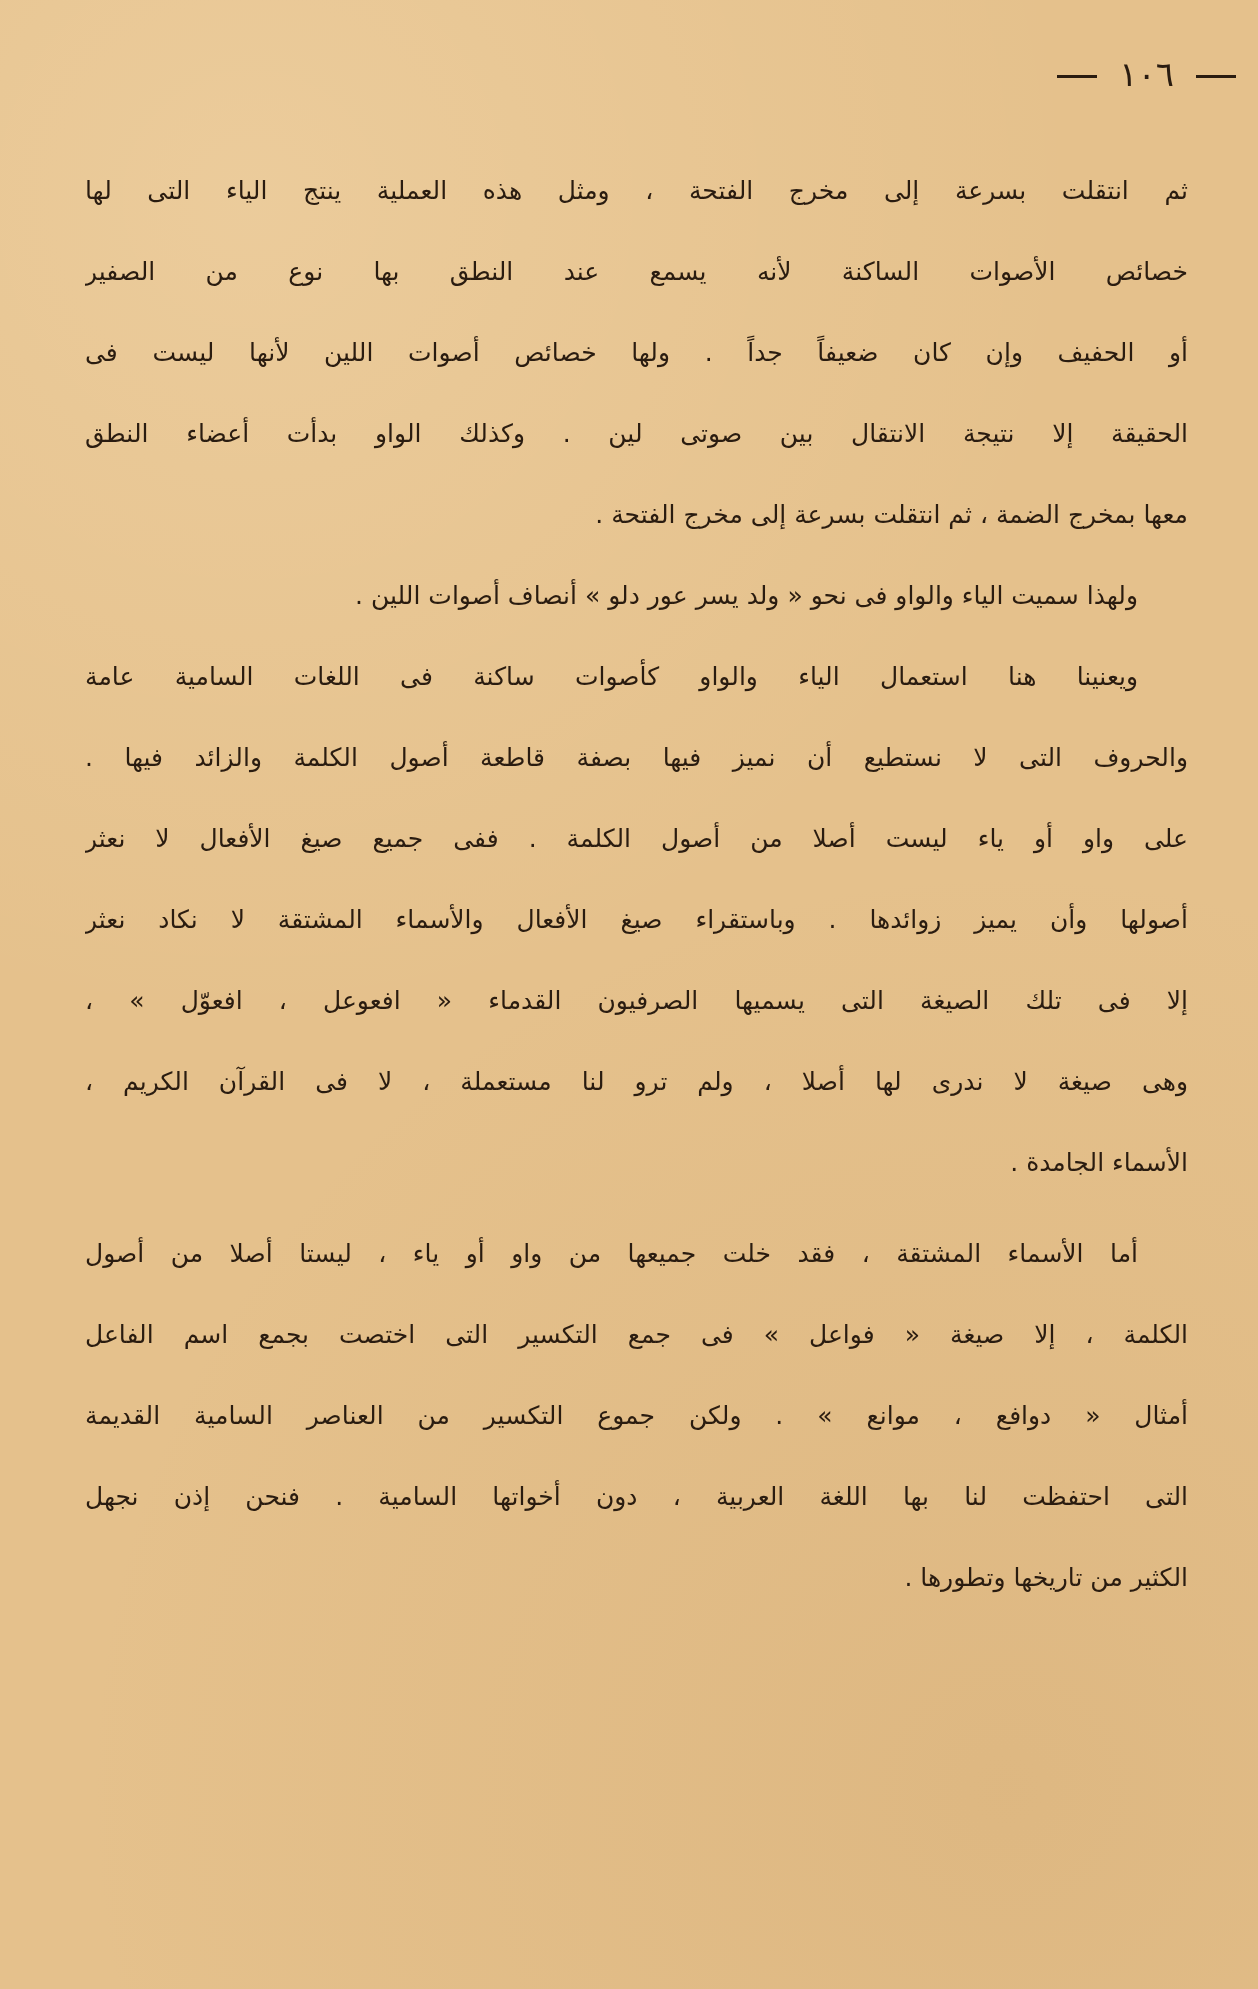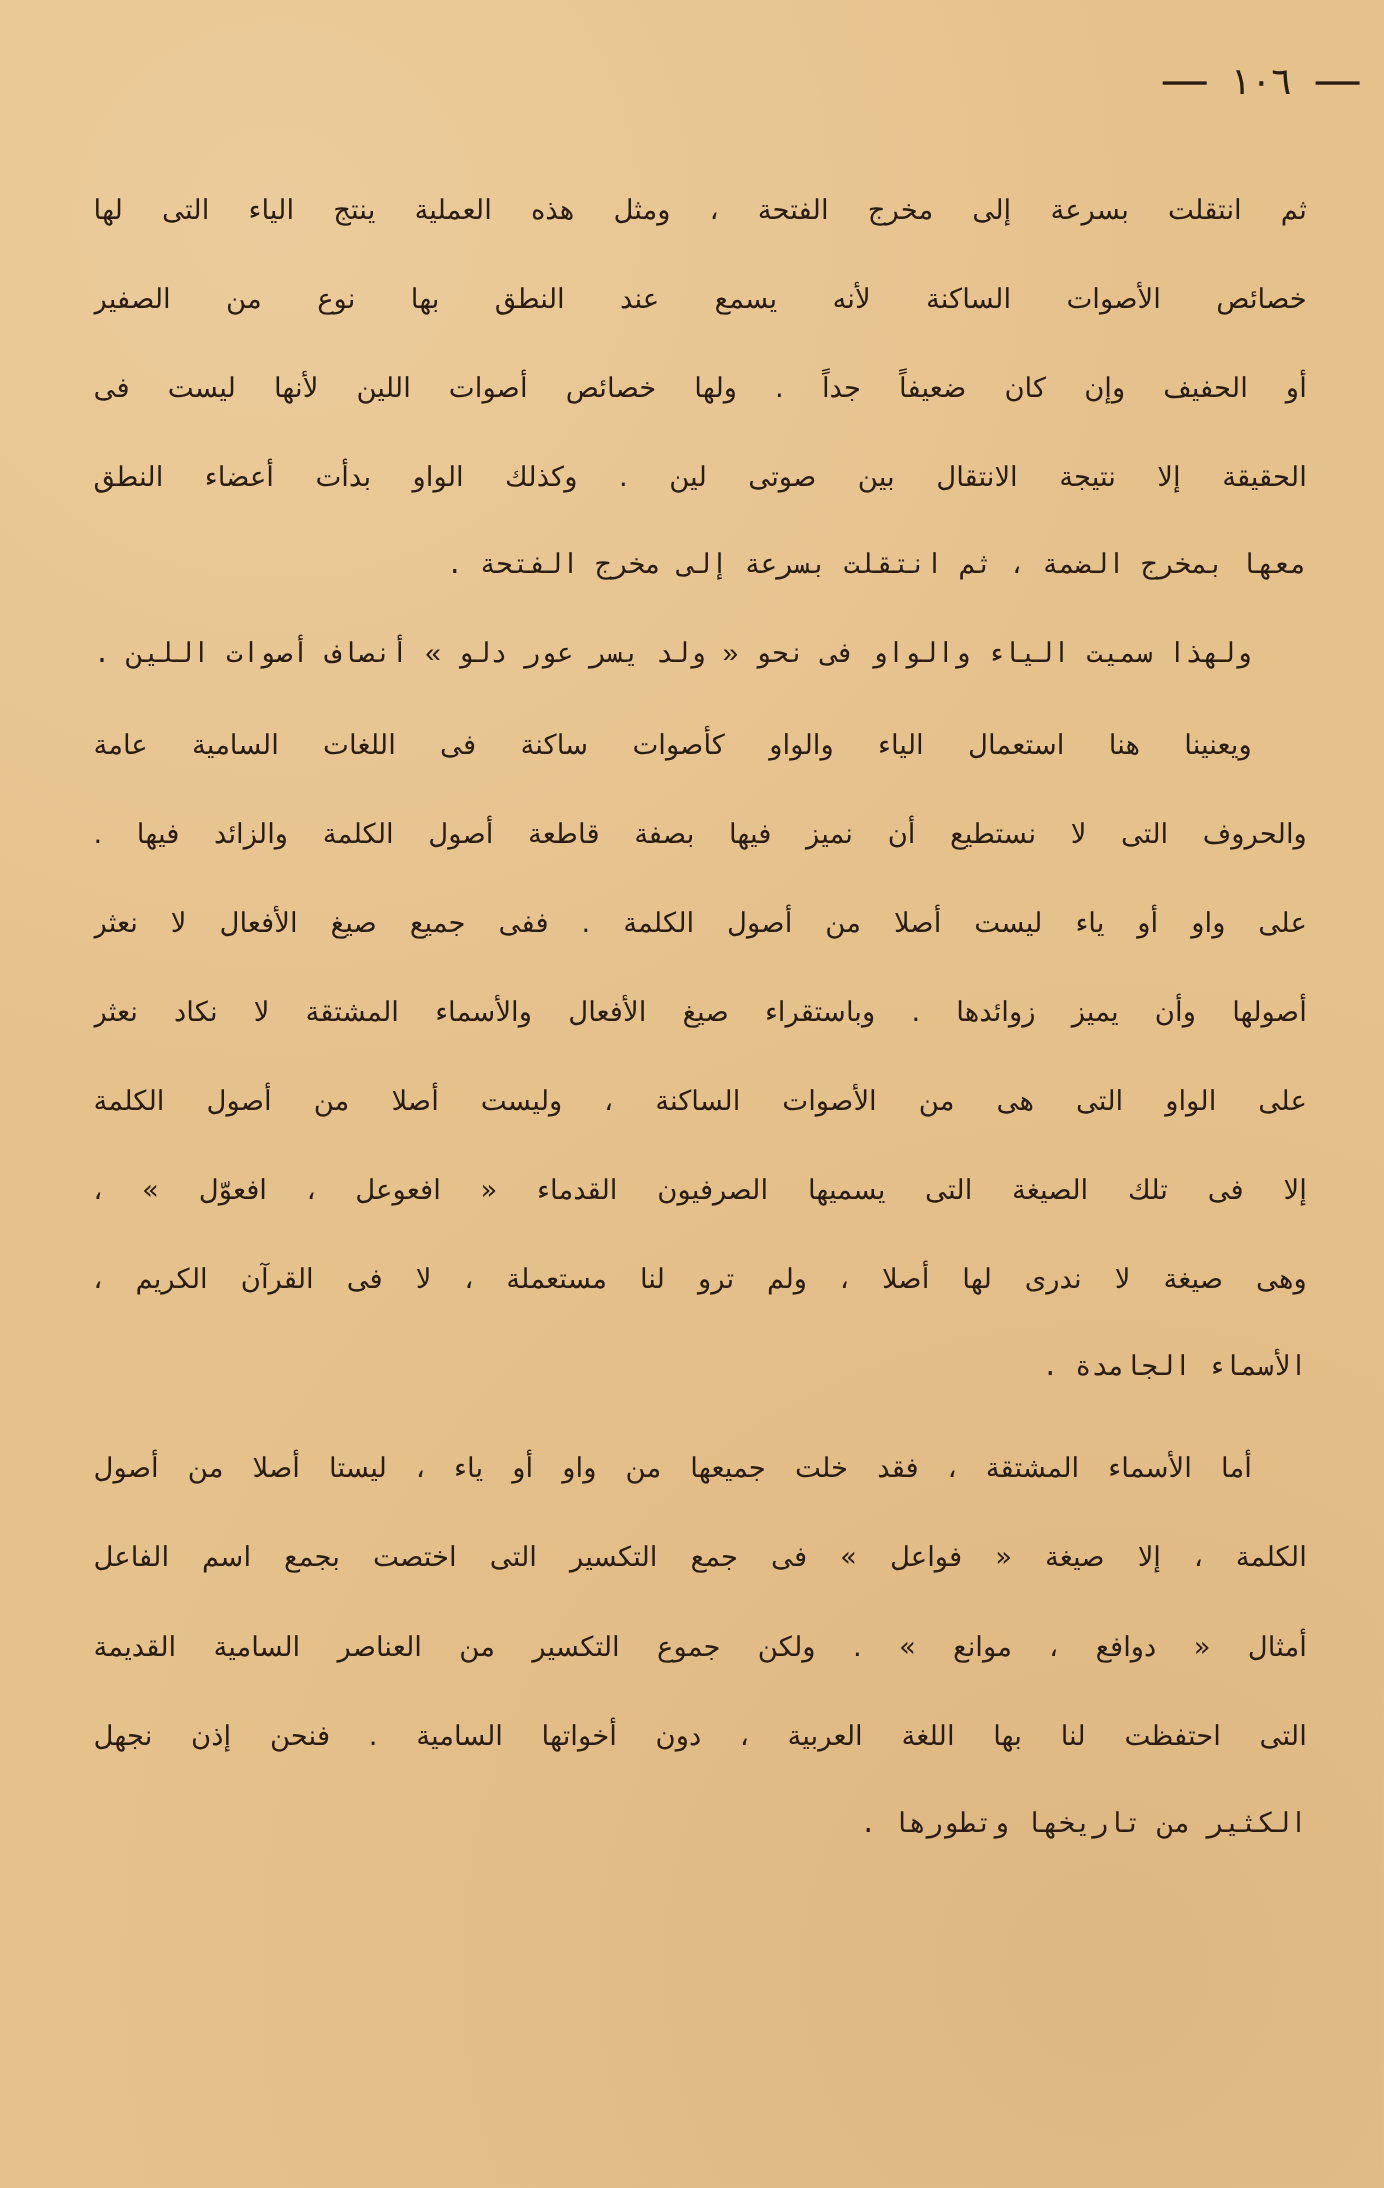--- a/index.html
+++ b/index.html
@@ -23,21 +23,21 @@
   .body-text {
     position: absolute; top: 150px; left: 85px; width: 1103px;
     direction: rtl; text-align: justify;
     font-size: 25px;
   }
   .line {
     height: 81px; line-height: 81px;
     white-space: nowrap; overflow: hidden;
     text-align-last: justify; text-align: justify;
   }
-  .line.last { text-align-last: right; font-family: Liberation Mono, monospace; }
+  .line.last { text-align-last: right; }
   .line.indent { padding-right: 50px; }
   .gap { height: 10px; }
 </style>
 </head>
 <body>
 
 <div class="page-number">
   <span class="dash"></span><span>١٠٦</span><span class="dash"></span>
 </div>
 
@@ -52,21 +52,20 @@
   <div>
     <div class="line last indent">ولهذا سميت الياء والواو فى نحو « ولد يسر عور دلو » أنصاف أصوات اللين .</div>
   </div>
   <div>
     <div class="line indent">ويعنينا هنا استعمال الياء والواو كأصوات ساكنة فى اللغات السامية عامة</div>
     <div class="line">والحروف التى لا نستطيع أن نميز فيها بصفة قاطعة أصول الكلمة والزائد فيها .</div>
   </div>
   <div>
     <div class="line">على واو أو ياء ليست أصلا من أصول الكلمة . ففى جميع صيغ الأفعال لا نعثر</div>
     <div class="line">أصولها وأن يميز زوائدها . وباستقراء صيغ الأفعال والأسماء المشتقة لا نكاد نعثر</div>
-    <div class="line">على الواو التى هى من الأصوات الساكنة ، وليست أصلا من أصول الكلمة</div>
     <div class="line">إلا فى تلك الصيغة التى يسميها الصرفيون القدماء « افعوعل ، افعوّل » ،</div>
     <div class="line">وهى صيغة لا ندرى لها أصلا ، ولم ترو لنا مستعملة ، لا فى القرآن الكريم ،</div>
     <div class="line last">الأسماء الجامدة .</div>
   </div>
   <div class="gap"></div>
   <div>
     <div class="line indent">أما الأسماء المشتقة ، فقد خلت جميعها من واو أو ياء ، ليستا أصلا من أصول</div>
     <div class="line">الكلمة ، إلا صيغة « فواعل » فى جمع التكسير التى اختصت بجمع اسم الفاعل</div>
     <div class="line">أمثال « دوافع ، موانع » . ولكن جموع التكسير من العناصر السامية القديمة</div>
     <div class="line">التى احتفظت لنا بها اللغة العربية ، دون أخواتها السامية . فنحن إذن نجهل</div>

